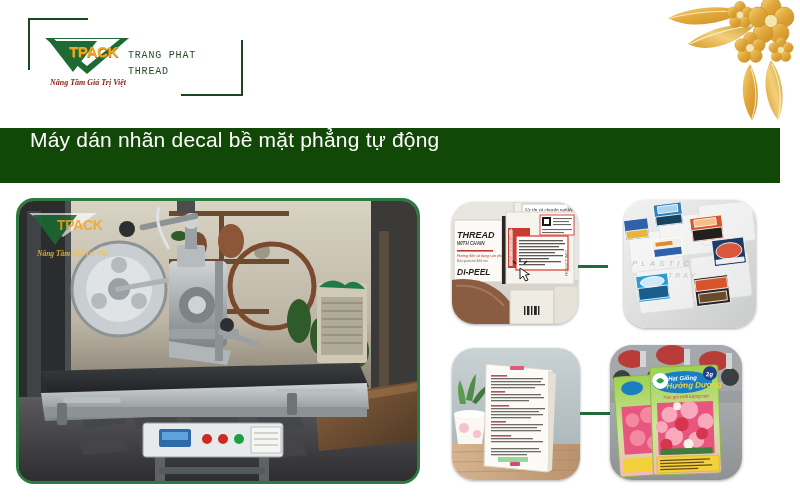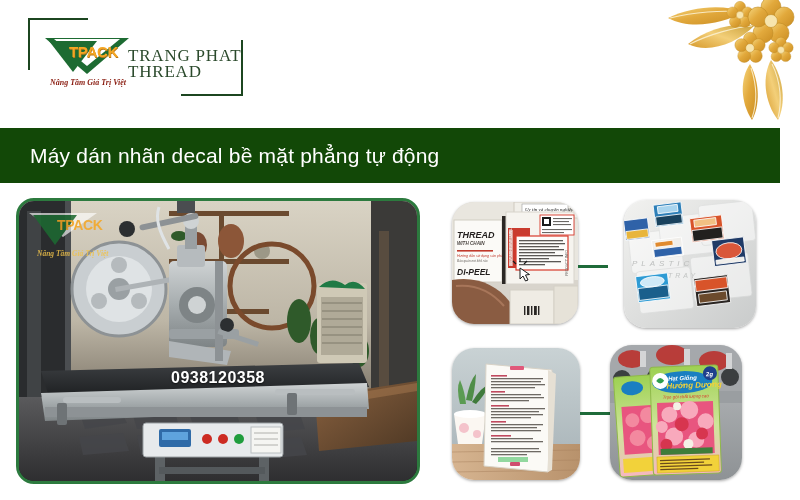--- a/index.html
+++ b/index.html
@@ -97,42 +97,42 @@
     font-weight: bold;
     font-size: 8px;
     color: #8a1c10;
     white-space: nowrap;
     transform: scaleY(0.92);
   }
 
   .company-name {
     position: absolute;
     left: 128px; top: 48px;
-    font-size: 17px;
+    font-size: 10px;
     line-height: 16px;
     letter-spacing: 0.8px;
     color: #2b4a2c;
-    font-family: Liberation Serif, serif;
+    font-family: Liberation Mono, monospace;
   }
 
   
   .gold-corner {
     position: absolute;
     right: 0; top: 0;
     width: 160px; height: 120px;
   }
 
   
   .title-bar {
     position: absolute;
     left: 0; top: 128px;
     width: 780px; height: 55px;
     background: #124807;
     display: flex;
-    align-items: center;
+    align-items: flex-start;
   }
   .title-text {
     margin-left: 30px;
     color: #ffffff;
     font-size: 21px;
     font-family: "Liberation Sans", sans-serif;
     letter-spacing: 0.2px;
   }
 
   
@@ -443,21 +443,20 @@
     </g>
   </svg>
 
   <div class="mp-wm-logo">
     <div class="mp-wm-outline"></div>
     <div class="mp-wm-v"></div>
     <div class="mp-wm-word">TPACK</div>
     <div class="mp-wm-tag">Nâng Tầm Giá Trị Việt</div>
   </div>
 
-  <div class="mp-phone">0938120358</div>
 </div>
 
 <div class="grid-cell cell-tl">
   <svg class="cell-svg" viewBox="0 0 126 122" preserveAspectRatio="none" xmlns="http://www.w3.org/2000/svg">
     <rect width="126" height="122" fill="#d8d4cc"></rect>
     <rect x="0" y="0" width="126" height="78" fill="#e9e6df"></rect>
 
     <rect x="62" y="0" width="64" height="16" fill="#f1efe9" stroke="#cfcac0"></rect>
     <rect x="70" y="2" width="46" height="9" fill="#ffffff" stroke="#8b8b8b" stroke-width="0.5"></rect>
     <text x="73" y="9" font-family="Liberation Serif, serif" font-size="5" fill="#1a1a1a">Uy tín và chuyên nghiệp</text>

